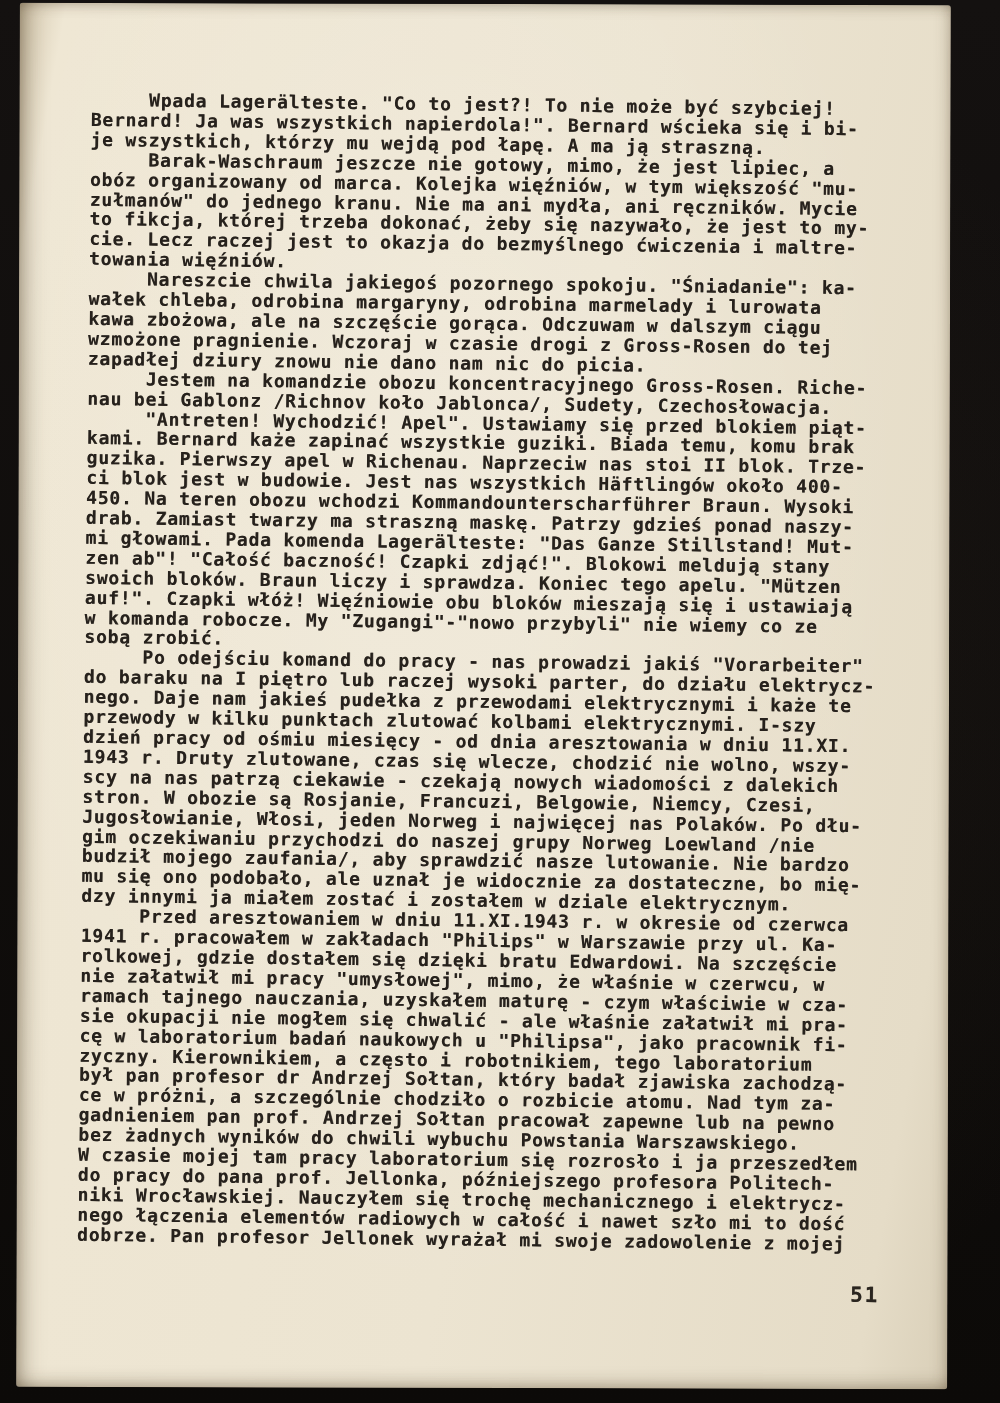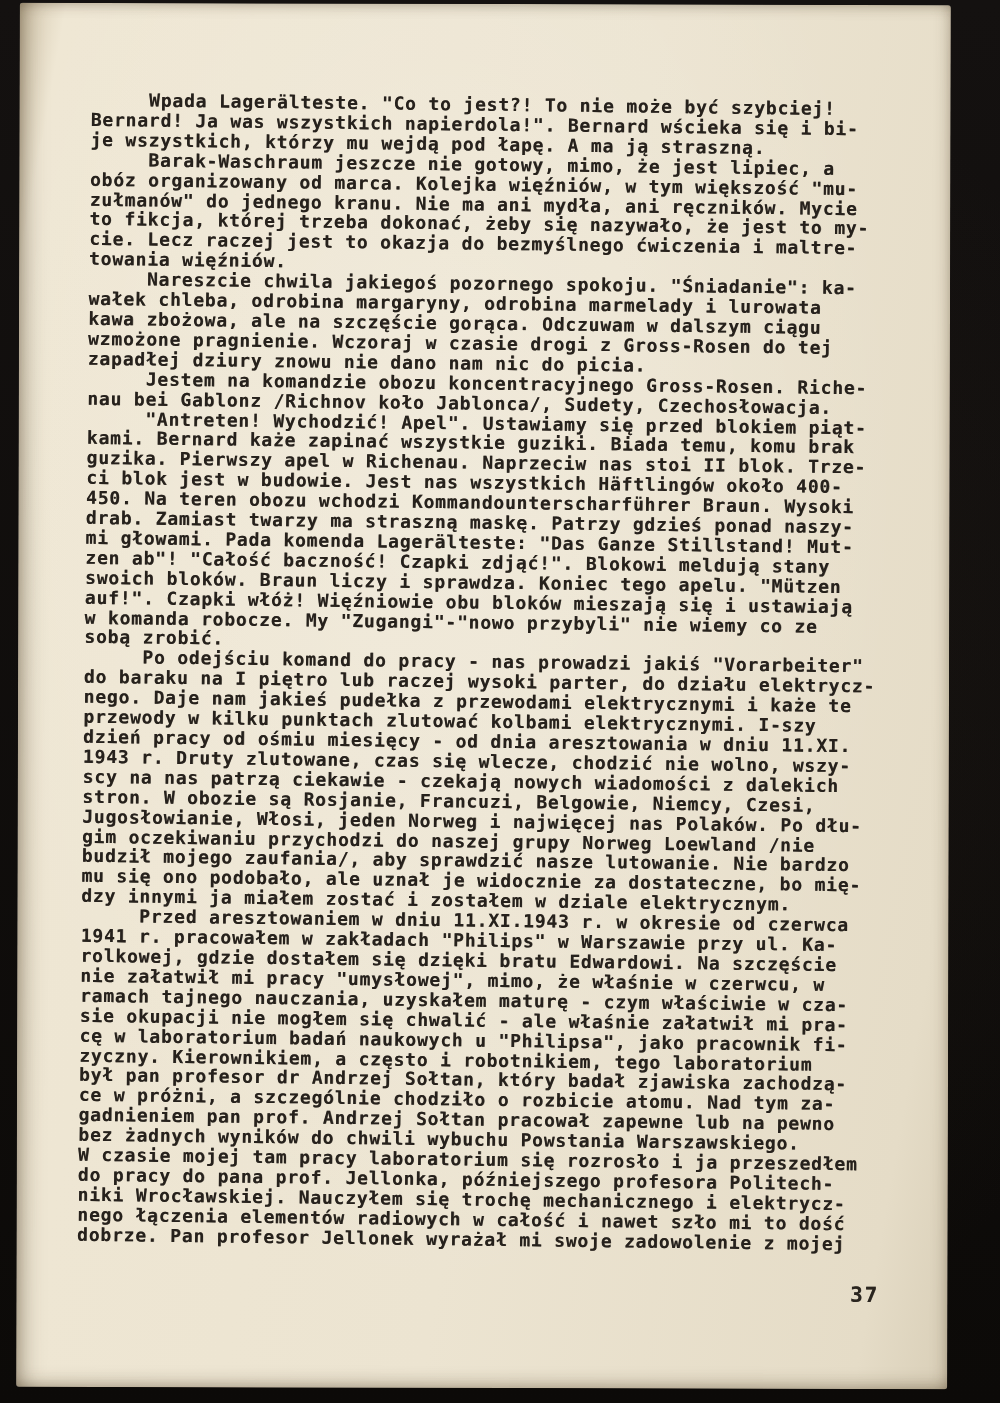--- a/index.html
+++ b/index.html
@@ -132,13 +132,13 @@
 ce w próżni, a szczególnie chodziło o rozbicie atomu. Nad tym za-
 gadnieniem pan prof. Andrzej Sołtan pracował zapewne lub na pewno
 bez żadnych wyników do chwili wybuchu Powstania Warszawskiego.
 W czasie mojej tam pracy laboratorium się rozrosło i ja przeszedłem
 do pracy do pana prof. Jellonka, późniejszego profesora Politech-
 niki Wrocławskiej. Nauczyłem się trochę mechanicznego i elektrycz-
 nego łączenia elementów radiowych w całość i nawet szło mi to dość
 dobrze. Pan profesor Jellonek wyrażał mi swoje zadowolenie z mojej</p>
 </div>
 
-<div class="page-number">37</div>
+<div class="page-number">51</div>
 
 </body></html>

